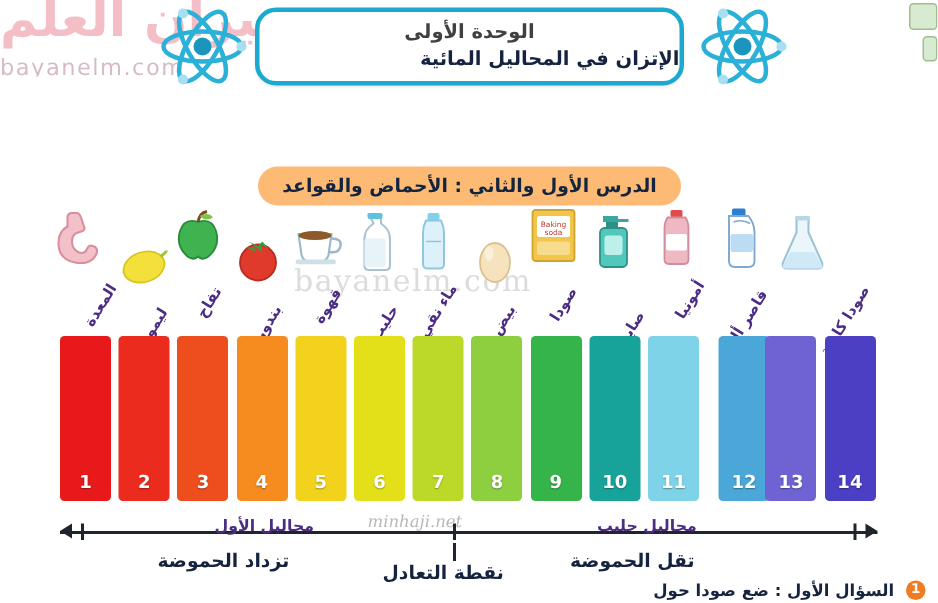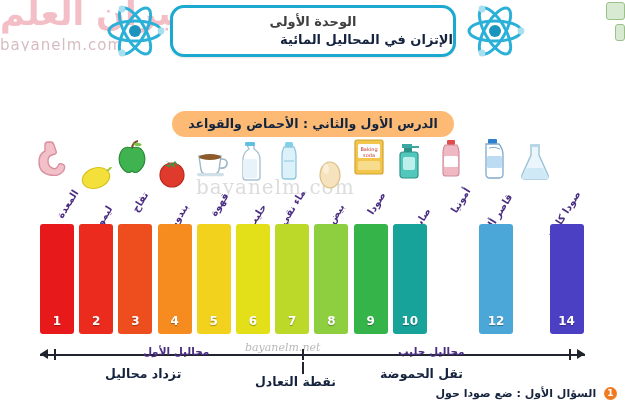--- a/index.html
+++ b/index.html
@@ -124,21 +124,21 @@
   }
 </style>
 </head>
 <body>
 
 <div class="wm-topleft">
   <span>ميزان العلم</span>
   <span class="sub">bayanelm.com</span>
 </div>
 <div class="wm-center">bayanelm.com</div>
-<div class="wm-mid">bayanelm.net</div>
+<div class="wm-mid">minhaji.net</div>
 
 <div class="corner-chip" style="left:606px; top:2px; width:19px; height:18px;"></div>
 <div class="corner-chip" style="left:615px; top:24px; width:10px; height:17px;"></div>
 
 <div class="atom" style="left:104px; top:2px;">
   <svg width="62" height="58" viewBox="0 0 62 58">
     <g fill="none" stroke="#2bb0d8" stroke-width="3">
       <ellipse cx="31" cy="29" rx="26" ry="10"></ellipse>
       <ellipse cx="31" cy="29" rx="26" ry="10" transform="rotate(60 31 29)"></ellipse>
       <ellipse cx="31" cy="29" rx="26" ry="10" transform="rotate(120 31 29)"></ellipse>
@@ -319,41 +319,47 @@
     </div>
     <div class="bar" style="left: 274.4px; background: rgb(141, 207, 63);">
       <span>8</span>
     </div>
     <div class="bar" style="left: 313.6px; background: rgb(53, 180, 74);">
       <span>9</span>
     </div>
     <div class="bar" style="left: 352.8px; background: rgb(23, 163, 154);">
       <span>10</span>
     </div>
+    <div class="bar" style="left: 392px; background: rgb(127, 211, 232);">
+      <span>11</span>
+    </div>
     <div class="bar" style="left: 439px; background: rgb(74, 167, 216);">
       <span>12</span>
+    </div>
+    <div class="bar" style="left: 470.4px; background: rgb(111, 99, 212);">
+      <span>13</span>
     </div>
     <div class="bar" style="left: 509.6px; background: rgb(75, 63, 196);">
       <span>14</span>
     </div>
   </div>
 
 <div id="axis">
   <div class="axis-line" style="left:0; width:545px;"></div>
   <div class="arrow-l"></div>
   <div class="arrow-r"></div>
   <div class="tick" style="left:14px;"></div>
   <div class="tick" style="left:262px;"></div>
   <div class="tick" style="left:529px;"></div>
 </div>
 
 <div class="axis-cap" style="left:143px; top:345px;">محاليل الأول</div>
 <div class="axis-cap" style="left:398px; top:345px;">محاليل حليب</div>
 
-<div class="axis-sub" style="left:105px; top:366px;">تزداد محاليل</div>
+<div class="axis-sub" style="left:105px; top:366px;">تزداد الحموضة</div>
 <div class="axis-sub" style="left:380px; top:366px;">تقل الحموضة</div>
 
 <div class="stem" style="left:302px; top:362px; height:12px;"></div>
 <div class="axis-sub" style="left:255px; top:374px;">نقطة التعادل</div>
 
 <div class="bottom-rtl">
   <span class="bullet-num">1</span>
   <span>السؤال الأول : ضع صودا حول</span>
 </div>
 

